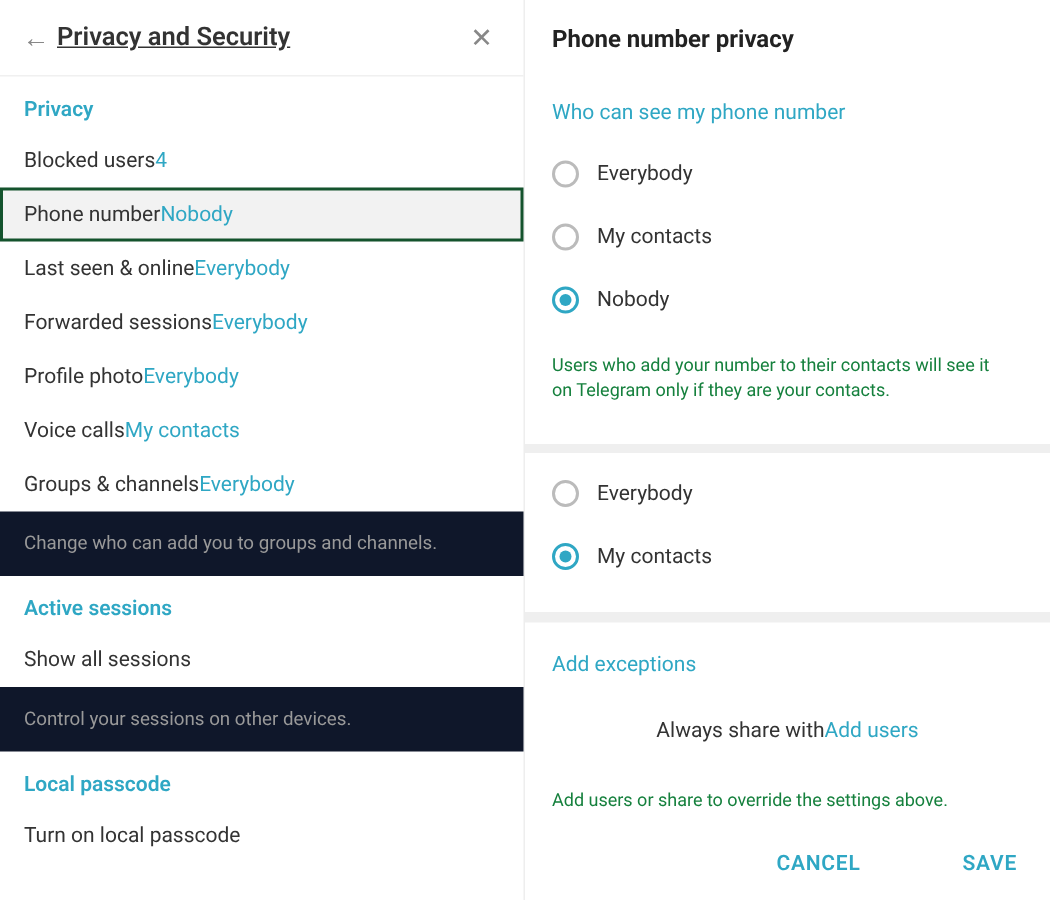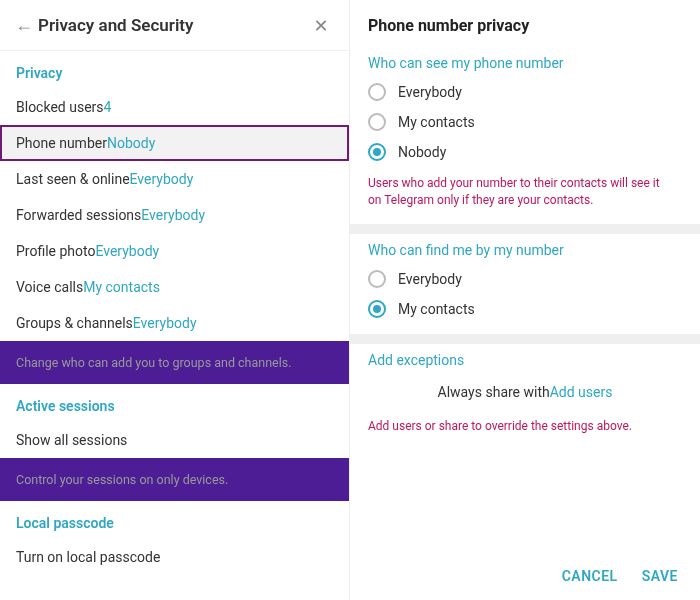--- a/index.html
+++ b/index.html
@@ -7,55 +7,55 @@
     font-family: -apple-system, BlinkMacSystemFont, "Segoe UI", Roboto, Arial, sans-serif;
     font-size: 14px;
     color: #222;
     background: #fff;
     width: 700px;
     height: 600px;
     display: flex;
     overflow: hidden;
   }
   .col-left { width: 350px; border-right: 1px solid #eee; display:flex; flex-direction:column; }
-  .col-right { width: 350px; display:flex; flex-direction:column; }
+  .col-right { width: 350px; display:flex; flex-direction:column;gap:12px; }
 
   
   .left-header { display:flex; align-items:center; padding: 14px 16px 14px 10px; border-bottom:1px solid #f0f0f0;}
   .back-arrow { width:28px; text-align:center; color:#888; font-size:18px; cursor:pointer; }
-  .left-title { flex:1; font-size:17px; font-weight:600; color:#333; }
+  .left-title { flex:1; font-size:17px; font-weight:600; color:#333;text-decoration:underline; }
   .close-x { width:24px; text-align:center; color:#888; font-size:18px; cursor:pointer; }
 
   .section-heading { color:#2fa7c4; font-size:14px; font-weight:600; padding: 14px 16px 8px 16px; }
   .row { display:flex; align-items:center; justify-content:flex-start; padding: 10px 16px; cursor:pointer; }
   .row-label { color:#333; font-size:14px; }
   .row-value { color:#2fa7c4; font-size:14px; }
   .row-num  { color:#2fa7c4; font-size:14px; }
 
-  .row.highlight { background:#f2f2f2; border:2px solid #701a75; padding:8px 14px; }
+  .row.highlight { background:#f2f2f2; border:2px solid #14532d; padding:8px 14px; }
 
-  .footer-block { background:#4c1d95; color:#999; font-size:12.5px; padding:14px 16px; }
+  .footer-block { background:#0f172a; color:#999; font-size:12.5px; padding:14px 16px; }
 
   
   .right-header { padding: 16px 18px 12px 18px; font-size:16px; font-weight:700; color:#222; }
   .sub-heading { color:#2fa7c4; font-size:14px; font-weight:400; padding: 8px 18px 6px 18px; }
   .opt { display:flex; align-items:center; gap:12px; padding:6px 18px; cursor:pointer; }
   .opt .circ { width:18px; height:18px; border-radius:50%; border:2px solid #bbb; display:flex; align-items:center; justify-content:center; flex-shrink:0;}
   .opt.sel .circ { border-color:#2fa7c4; }
   .opt.sel .circ::after { content:""; width:8px; height:8px; border-radius:50%; background:#2fa7c4; }
   .opt-label { color:#333; font-size:14px; }
-  .hint { color:#be185d; font-size:12px; line-height:1.45; padding: 8px 30px 14px 18px; }
+  .hint { color:#15803d; font-size:12px; line-height:1.45; padding: 8px 30px 14px 18px; }
   .gap-bar { height:10px; background:#efefef; }
 
   .except-row { display:flex; align-items:center; justify-content:center; padding:10px 18px; }
   .except-label { color:#333; font-size:14px; }
   .except-action { color:#2fa7c4; font-size:14px; cursor:pointer; }
 
   .btn-row { margin-top:auto; display:flex; justify-content:flex-end; gap:24px; padding: 0 22px 16px 0;}
-  .btn { color:#2fa7c4; font-size:14px; font-weight:600; letter-spacing:0.5px; cursor:pointer; }
+  .btn { color:#2fa7c4; font-size:14px; font-weight:600; letter-spacing:0.5px; cursor:pointer;margin-left:44px; }
 </style>
 </head>
 <body>
 
 <div class="col-left">
   <div class="left-header">
     <div class="back-arrow">←</div>
     <div class="left-title">Privacy and Security</div>
     <div class="close-x">✕</div>
   </div>
@@ -90,21 +90,21 @@
     <span class="row-label">Groups &amp; channels</span>
     <span class="row-value">Everybody</span>
   </div>
 
   <div class="footer-block">Change who can add you to groups and channels.</div>
 
   <div class="section-heading">Active sessions</div>
   <div class="row">
     <span class="row-label">Show all sessions</span>
   </div>
-  <div class="footer-block">Control your sessions on only devices.</div>
+  <div class="footer-block">Control your sessions on other devices.</div>
 
   <div class="section-heading">Local passcode</div>
   <div class="row">
     <span class="row-label">Turn on local passcode</span>
   </div>
 </div>
 
 <div class="col-right">
   <div class="right-header">Phone number privacy</div>
 
@@ -118,21 +118,20 @@
     <div class="opt-label">My contacts</div>
   </div>
   <div class="opt sel">
     <div class="circ"></div>
     <div class="opt-label">Nobody</div>
   </div>
   <div class="hint">Users who add your number to their contacts will see it on Telegram only if they are your contacts.</div>
 
   <div class="gap-bar"></div>
 
-  <div class="sub-heading">Who can find me by my number</div>
   <div class="opt">
     <div class="circ"></div>
     <div class="opt-label">Everybody</div>
   </div>
   <div class="opt sel">
     <div class="circ"></div>
     <div class="opt-label">My contacts</div>
   </div>
 
   <div class="gap-bar" style="margin-top:10px;"></div>

